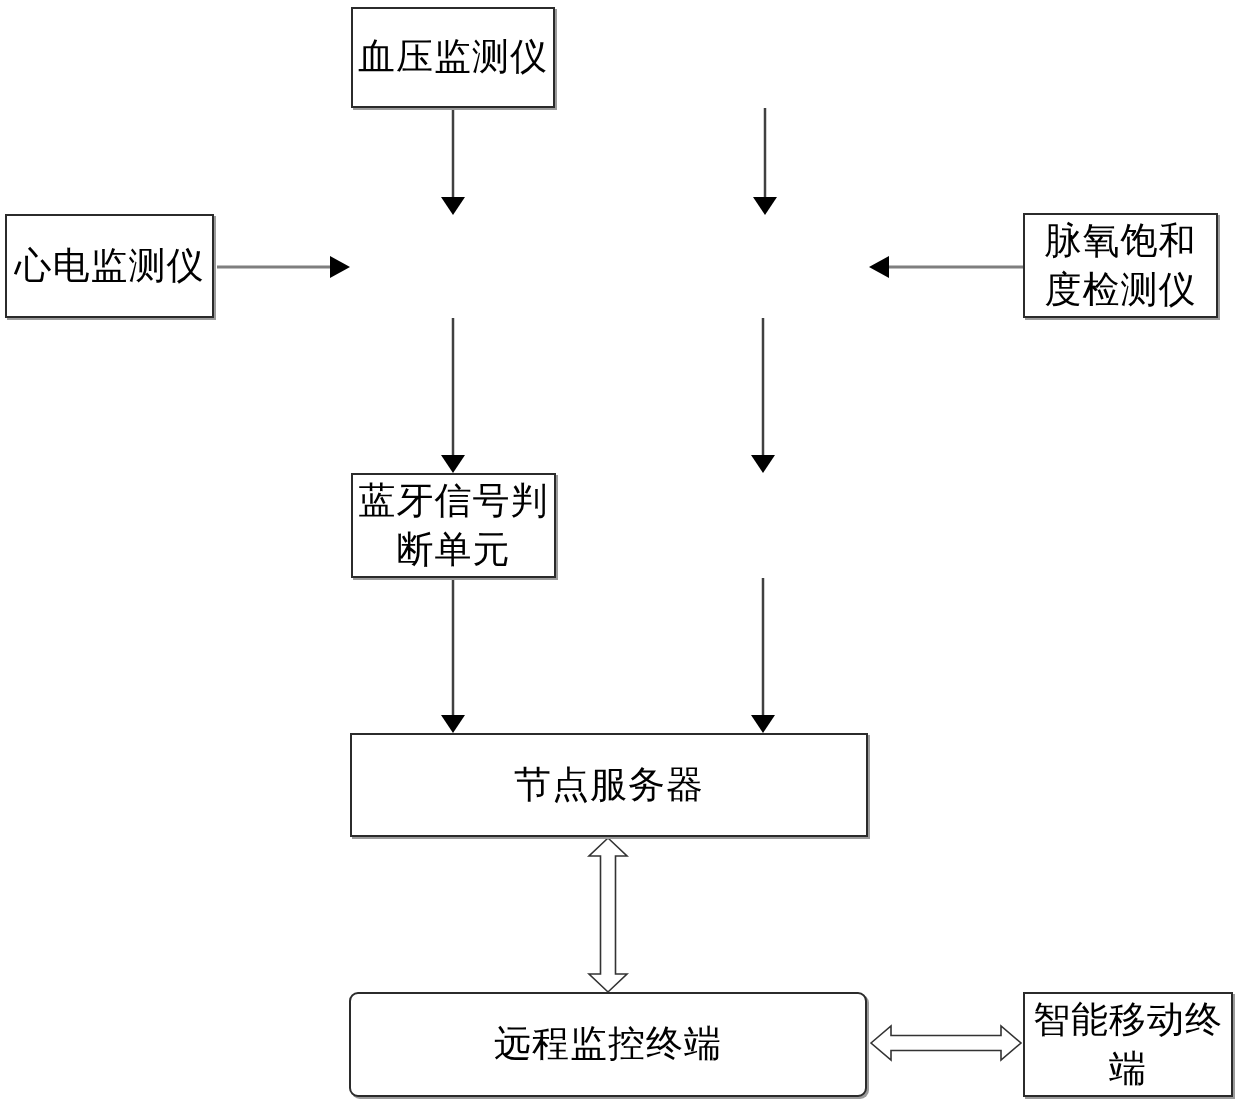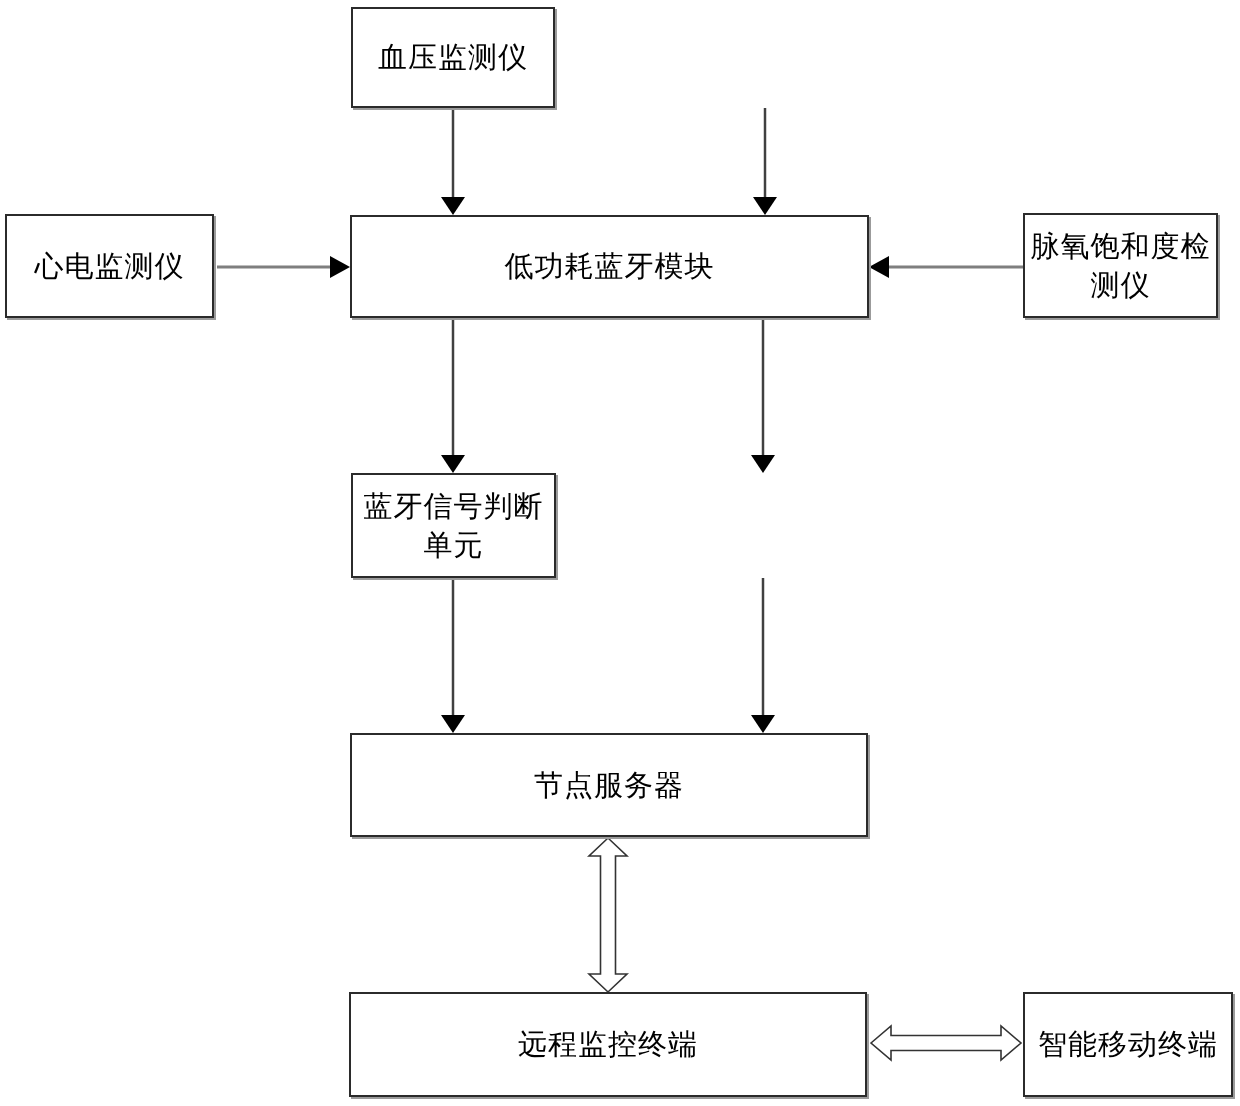--- a/index.html
+++ b/index.html
@@ -28,39 +28,39 @@
     box-sizing: border-box;
     background: #ffffff;
     border: 2px solid #2b2b2b;
     box-shadow: 2px 2px 0 #9b9b9b;
     display: flex;
     align-items: center;
     justify-content: center;
     text-align: center;
     z-index: 1;
     color: #000000;
-    font-size: 29px;
+    font-size: 37px;
     line-height: 1.32;
     letter-spacing: 1px;
   }
   .node .label {
     display: block;
     width: 100%;
     padding: 0 4px;
   }
   
   .n-bp     { left: 351px; top: 7px;   width: 204px; height: 101px; }
   .n-bg     { left: 660px; top: 7px;   width: 207px; height: 101px; }
   .n-ecg    { left: 5px;   top: 214px; width: 209px; height: 104px; }
   .n-ble    { left: 350px; top: 215px; width: 519px; height: 103px; }
   .n-spo2   { left: 1023px;top: 213px; width: 195px; height: 105px; }
   .n-judge  { left: 351px; top: 473px; width: 205px; height: 105px; }
   .n-recv   { left: 662px; top: 473px; width: 206px; height: 105px; }
   .n-server { left: 350px; top: 733px; width: 518px; height: 104px; justify-content: flex-end; }
-  .n-remote { left: 349px; top: 992px; width: 518px; height: 105px; }
+  .n-remote { left: 349px; top: 992px; width: 518px; height: 105px; border-radius: 9px; }
   .n-mobile { left: 1023px;top: 992px; width: 210px; height: 105px; }
 </style>
 </head>
 <body>
 
 <div class="canvas">
 
   <svg class="connector-layer" viewBox="0 0 1240 1106" xmlns="http://www.w3.org/2000/svg">
 
     <line x1="453" y1="108" x2="453" y2="198" stroke="#404040" stroke-width="2.5"></line>
@@ -94,23 +94,20 @@
 
   <div class="node n-bp">
     <span class="label">血压监测仪</span>
   </div>
 
 
   <div class="node n-ecg">
     <span class="label">心电监测仪</span>
   </div>
 
-  <div class="node n-ble">
-    <span class="label">低功耗蓝牙模块</span>
-  </div>
 
   <div class="node n-spo2">
     <span class="label">脉氧饱和度检测仪</span>
   </div>
 
   <div class="node n-judge">
     <span class="label">蓝牙信号判断单元</span>
   </div>
 
 

